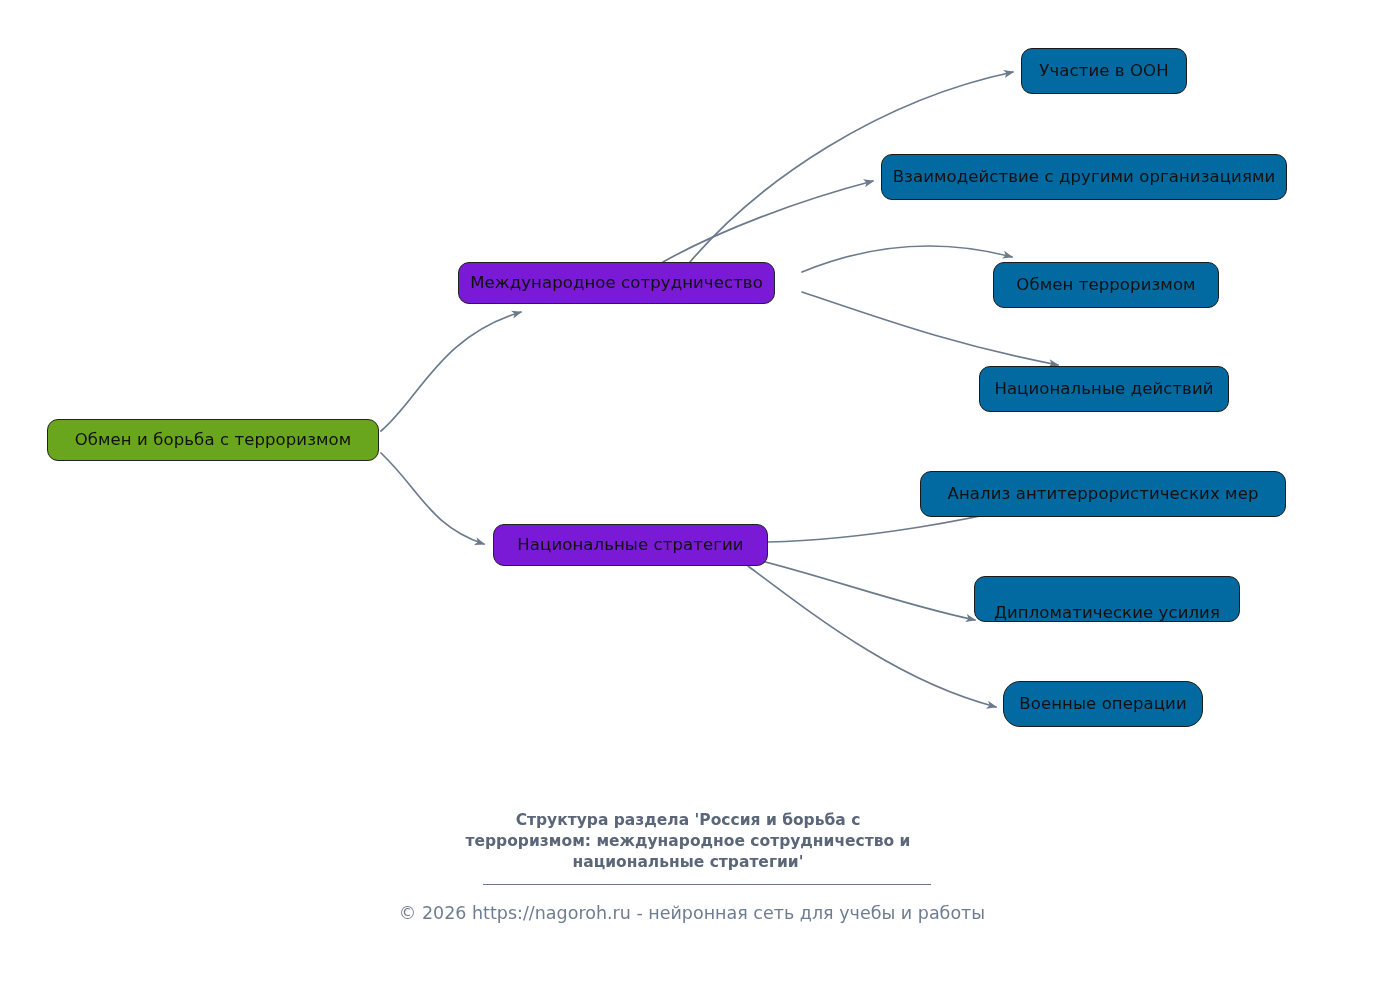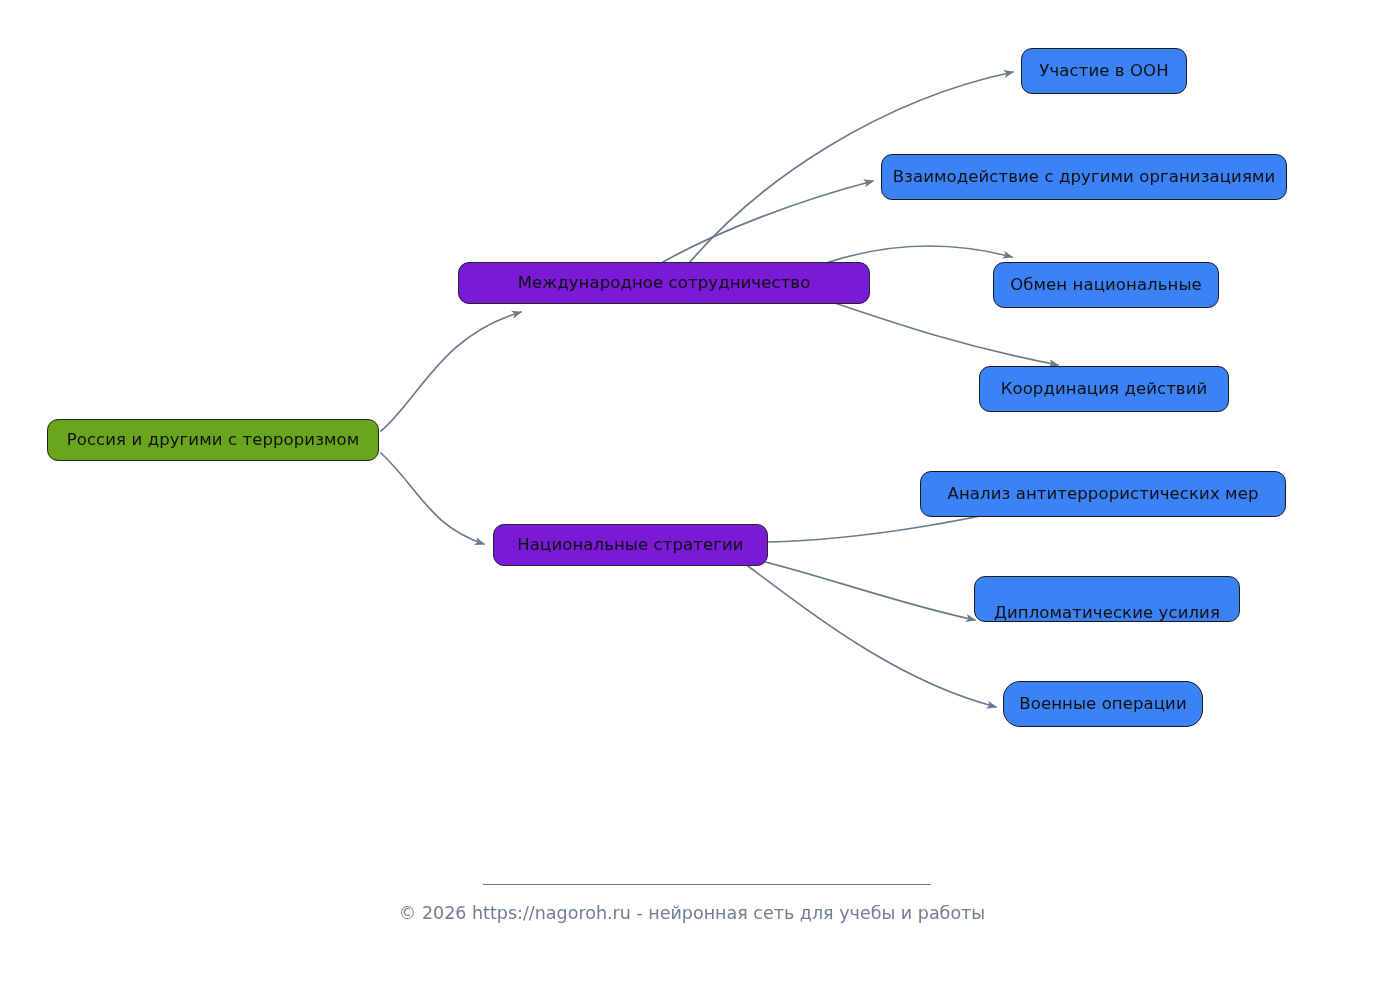--- a/index.html
+++ b/index.html
@@ -50,21 +50,21 @@
     color: #111111;
     font-size: 16.5px;
   }
   .node.branch {
     background: #7a19d6;
     border-color: #232323;
     color: #101010;
     font-size: 16.5px;
   }
   .node.leaf {
-    background: #3b82f6;
+    background: #0369a1;
     border-color: #1b1b1b;
     color: #111111;
     font-size: 16.5px;
   }
   .caption {
     position: absolute;
     left: 0;
     width: 1376px;
     top: 810px;
     text-align: center;
@@ -116,49 +116,54 @@
         <path d="M 802 272 C 870 244 940 238 1012 257"></path>
         <path d="M 802 292 C 880 318 950 344 1058 365"></path>
         <path d="M 768 542 C 860 540 980 520 1060 496"></path>
         <path d="M 758 560 C 830 578 900 604 975 620"></path>
         <path d="M 748 566 C 820 620 900 682 996 707"></path>
       </g>
   </svg>
 
   <div id="node-layer">
       <div class="node root" style="left: 47px; top: 419px; width: 332px; height: 42px;">
-        <span class="node-label">Россия и другими с терроризмом</span>
+        <span class="node-label">Обмен и борьба с терроризмом</span>
       </div>
-      <div class="node branch" style="left: 458px; top: 262px; width: 412px; height: 42px;">
+      <div class="node branch" style="left: 458px; top: 262px; width: 317px; height: 42px;">
         <span class="node-label">Международное сотрудничество</span>
       </div>
       <div class="node branch" style="left: 493px; top: 524px; width: 275px; height: 42px;">
         <span class="node-label">Национальные стратегии</span>
       </div>
       <div class="node leaf" style="left: 1021px; top: 48px; width: 166px; height: 46px;">
         <span class="node-label">Участие в ООН</span>
       </div>
       <div class="node leaf" style="left: 881px; top: 154px; width: 406px; height: 46px;">
         <span class="node-label">Взаимодействие с другими организациями</span>
       </div>
       <div class="node leaf" style="left: 993px; top: 262px; width: 226px; height: 46px;">
-        <span class="node-label">Обмен национальные</span>
+        <span class="node-label">Обмен терроризмом</span>
       </div>
       <div class="node leaf" style="left: 979px; top: 366px; width: 250px; height: 46px;">
-        <span class="node-label">Координация действий</span>
+        <span class="node-label">Национальные действий</span>
       </div>
       <div class="node leaf" style="left: 920px; top: 471px; width: 366px; height: 46px;">
         <span class="node-label">Анализ антитеррористических мер</span>
       </div>
       <div class="node leaf" style="left: 974px; top: 576px; width: 266px; height: 46px; align-items: flex-end;">
         <span class="node-label">Дипломатические усилия</span>
       </div>
       <div class="node leaf" style="left: 1003px; top: 681px; width: 200px; height: 46px; border-radius: 17px;">
         <span class="node-label">Военные операции</span>
       </div>
     </div>
 
+  <div class="caption">
+    <span class="caption-line">Структура раздела 'Россия и борьба с</span>
+    <span class="caption-line">терроризмом: международное сотрудничество и</span>
+    <span class="caption-line">национальные стратегии'</span>
+  </div>
 
   <div class="caption-rule"></div>
 
   <div class="footer">© 2026 https://nagoroh.ru - нейронная сеть для учебы и работы</div>
 
 </div>
 
 </body></html>

